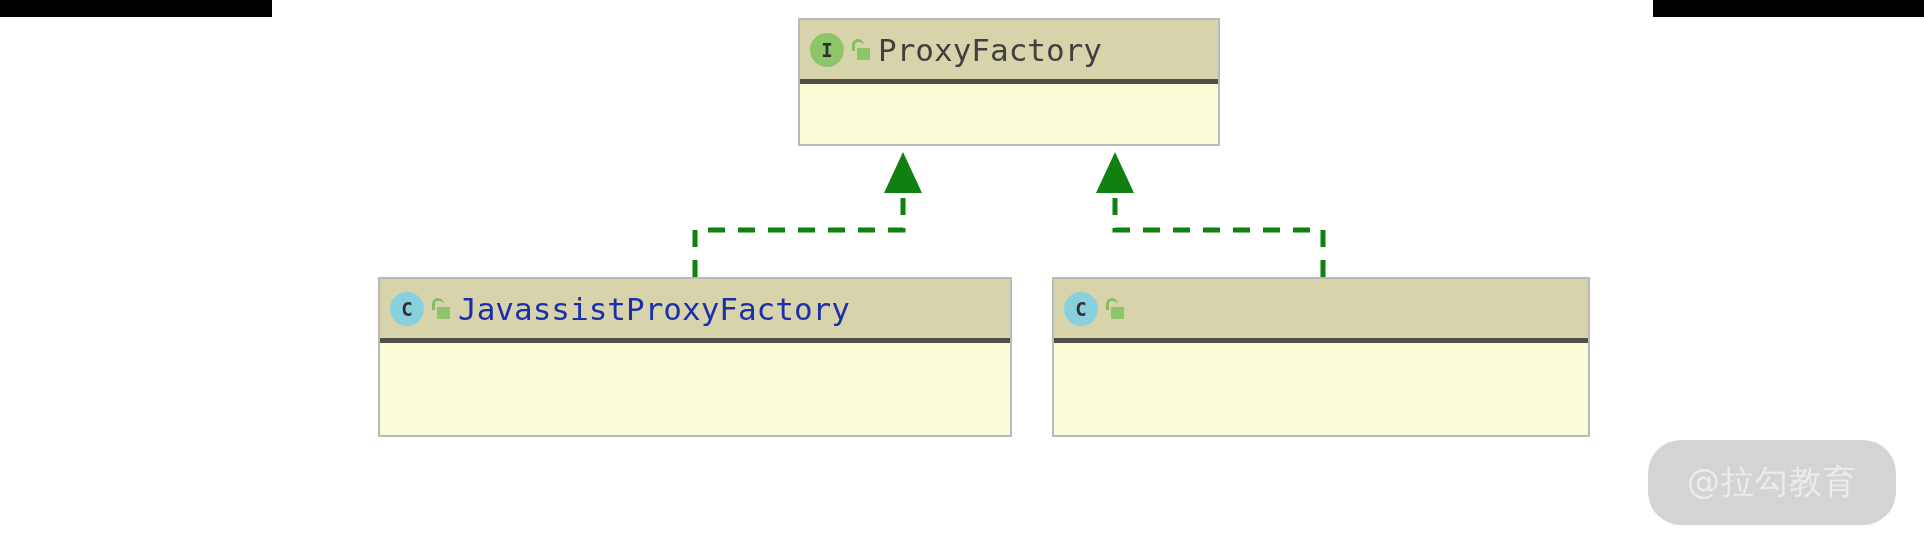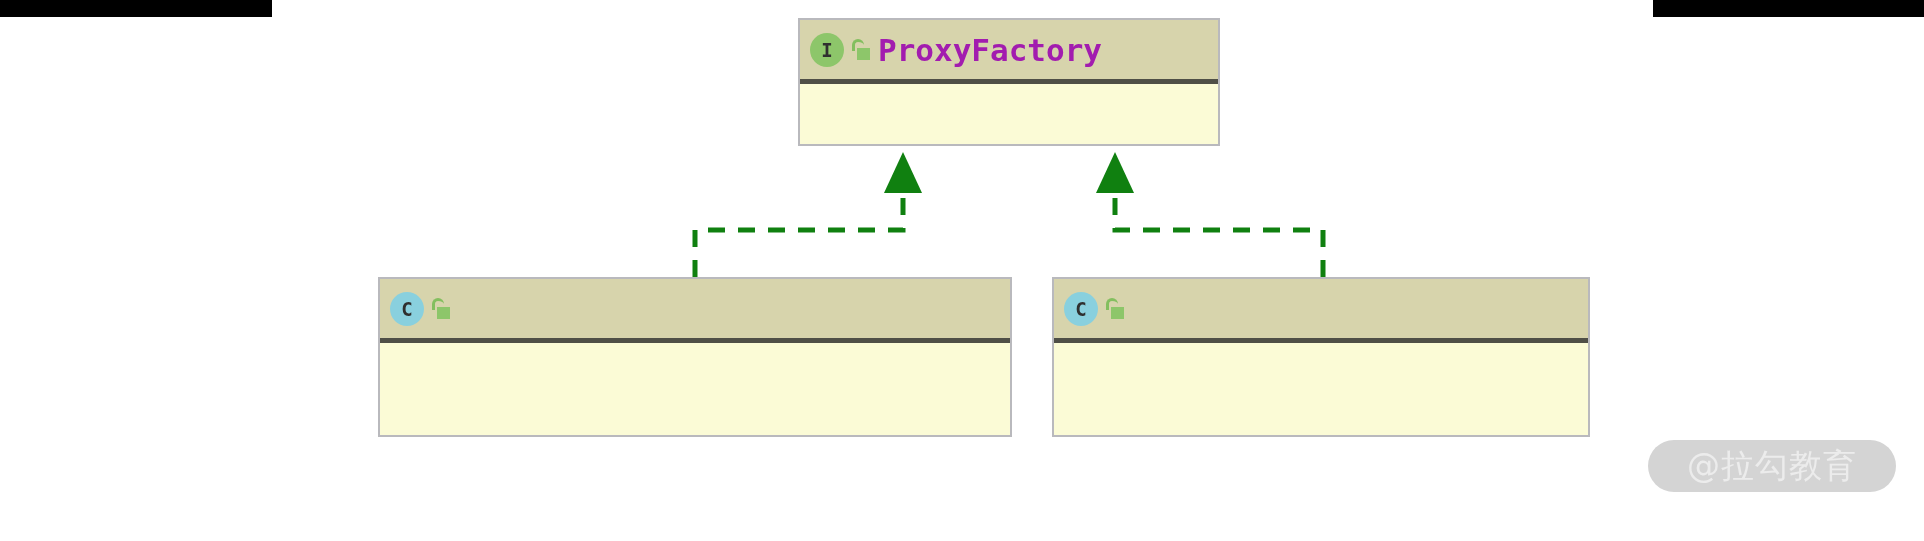--- a/index.html
+++ b/index.html
@@ -94,40 +94,40 @@
     height: 12px;
     background: #8dc66a;
   }
 
   .node-title {
     font-family: "DejaVu Sans Mono", "Liberation Mono", monospace;
     font-size: 31px;
     letter-spacing: 0px;
     white-space: nowrap;
   }
-  .title-interface { color: #a21caf; font-weight: bold; }
+  .title-interface { color: #404040; }
   .title-class     { color: #1c2fa8; }
 
   
   .conn-svg {
     position: absolute;
     left: 0;
     top: 0;
     width: 1924px;
     height: 541px;
     pointer-events: none;
   }
 
   
   .watermark {
     position: absolute;
     left: 1648px;
     top: 440px;
     width: 248px;
-    height: 52px;
+    height: 85px;
     border-radius: 33px;
     background: #d4d4d4;
     display: flex;
     align-items: center;
     justify-content: center;
     color: #ececec;
     font-family: "DejaVu Sans", "Liberation Sans", sans-serif;
     font-size: 33px;
     letter-spacing: 1px;
     user-select: none;
@@ -166,20 +166,21 @@
     <div class="uml-body" style="height:59px;"></div>
   </div>
 
   <div class="uml-node" style="left:378px; top:277px; width:634px; height:160px;">
     <div class="uml-header">
       <span class="badge badge-class">C</span>
       <span class="lock">
         <span class="shackle"></span>
           <span class="bodybox"></span>
       </span>
+      <span class="node-title title-class">JavassistProxyFactory</span>
     </div>
     <div class="uml-body" style="height:91px;"></div>
   </div>
 
   <div class="uml-node" style="left:1052px; top:277px; width:538px; height:160px;">
     <div class="uml-header">
       <span class="badge badge-class">C</span>
       <span class="lock">
         <span class="shackle"></span>
           <span class="bodybox"></span>

